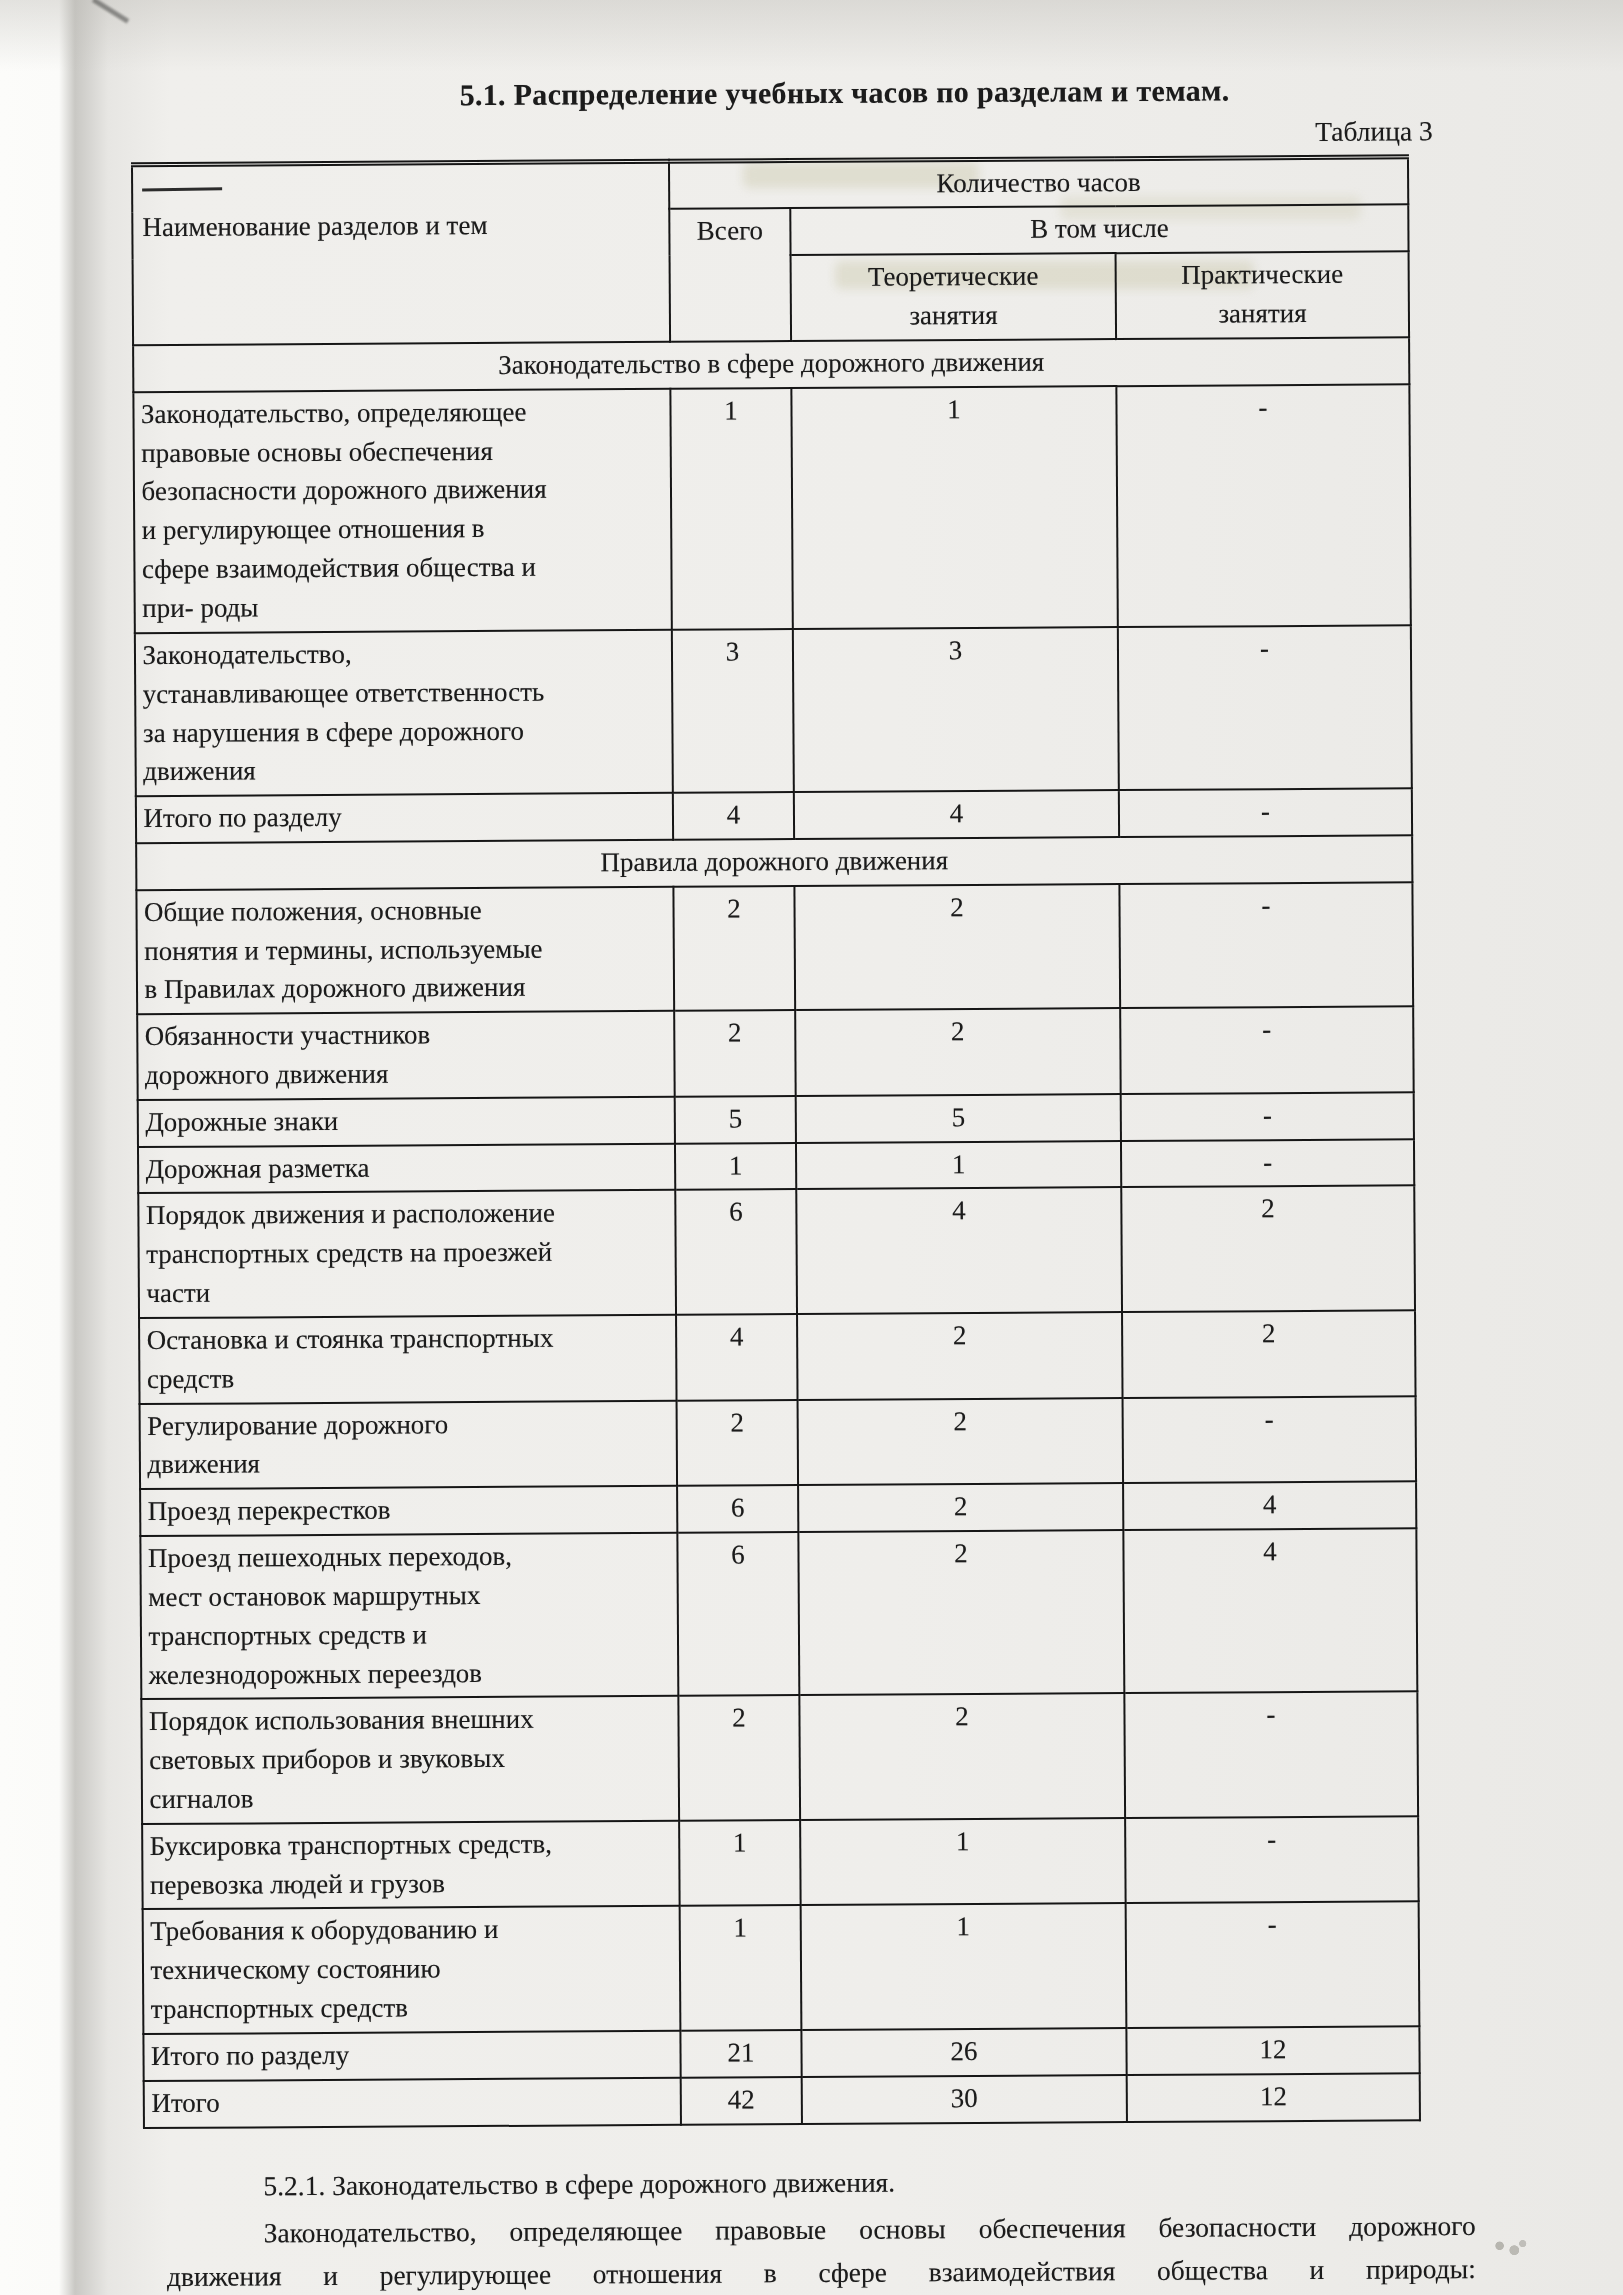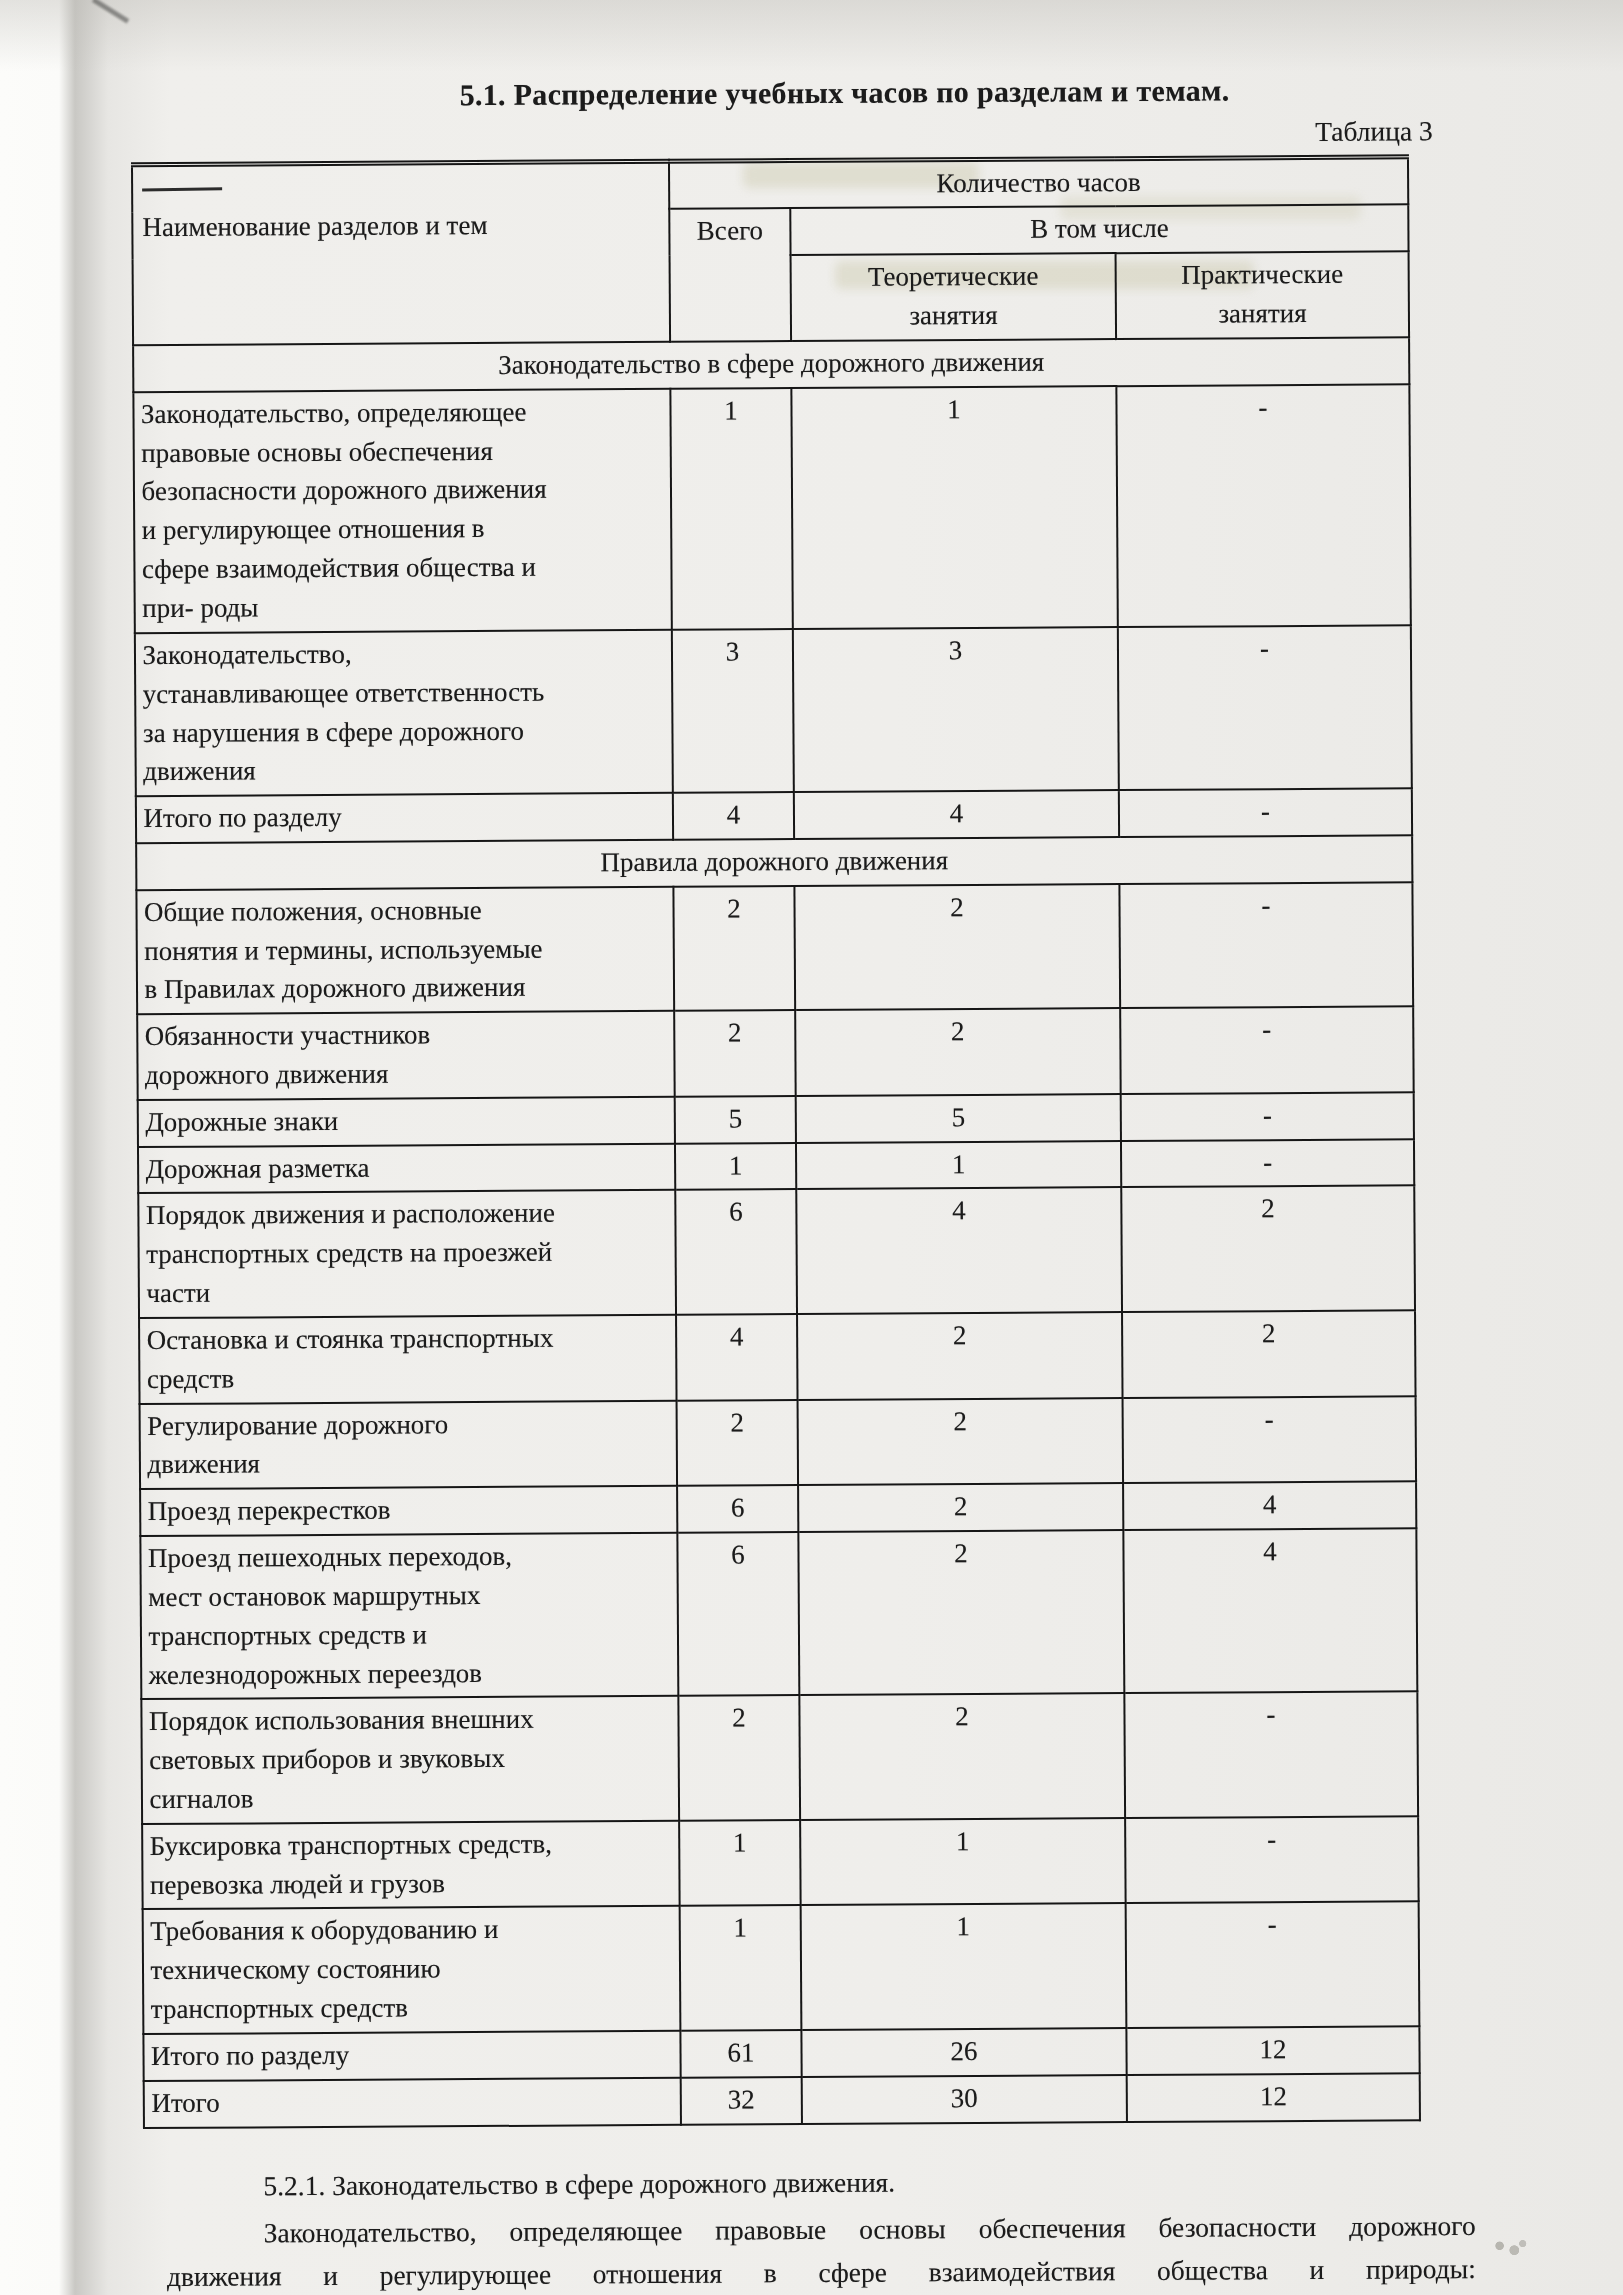--- a/index.html
+++ b/index.html
@@ -271,27 +271,27 @@
         <tr>
           <td class="name-cell">Требования к оборудованию и
 техническому состоянию
 транспортных средств</td>
           <td class="num-cell">1</td>
           <td class="num-cell">1</td>
           <td class="num-cell">-</td>
         </tr>
         <tr>
           <td class="name-cell">Итого по разделу</td>
-          <td class="num-cell">61</td>
+          <td class="num-cell">21</td>
           <td class="num-cell">26</td>
           <td class="num-cell">12</td>
         </tr>
         <tr>
           <td class="name-cell">Итого</td>
-          <td class="num-cell">32</td>
+          <td class="num-cell">42</td>
           <td class="num-cell">30</td>
           <td class="num-cell">12</td>
         </tr>
       </tbody>
     </table>
 
     <div class="sub-heading">5.2.1. Законодательство в сфере дорожного движения.</div>
     <div class="body-par">Законодательство, определяющее правовые основы обеспечения безопасности дорожного движения и регулирующее отношения в сфере взаимодействия общества и природы: общие положения; права и обязанности граждан, общественных и иных</div>
 
   </div>

